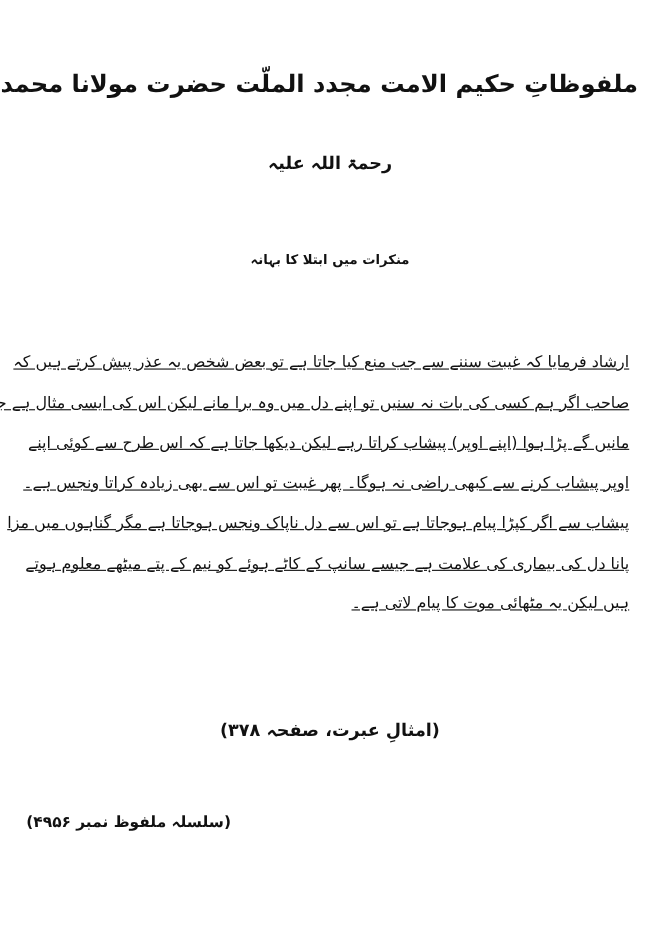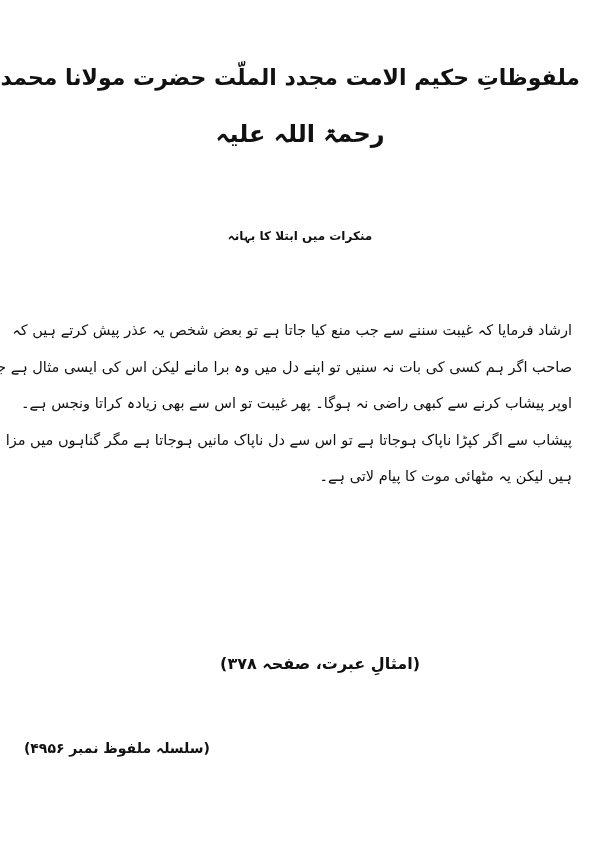--- a/index.html
+++ b/index.html
@@ -28,22 +28,22 @@
       text-align: center;
       font-weight: bold;
       white-space: nowrap;
     }
     #title-main {
       top: 58px;
       font-size: 22px;
       line-height: 40px;
     }
     #title-sub {
-      top: 116px;
-      font-size: 24px;
+      top: 131px;
+      font-size: 16px;
       line-height: 36px;
     }
     #heading {
       top: 218px;
       font-size: 12px;
       line-height: 36px;
     }
     .body-text {
       position: absolute;
       left: 32px;
@@ -52,31 +52,32 @@
       direction: rtl;
       text-align: right;
       font-size: 14.5px;
     }
     .body-line {
       height: 36.5px;
       line-height: 36.5px;
       white-space: nowrap;
       text-align: justify;
       text-align-last: justify;
+      text-decoration: underline;
     }
     .body-line.last {
       text-align-last: right;
     }
     #reference {
       position: absolute;
       left: 200px;
       width: 220px;
       top: 648px;
       direction: rtl;
-      text-align: right;
+      text-align: left;
       font-size: 16px;
       font-weight: bold;
       line-height: 32px;
       white-space: nowrap;
     }
     #series {
       position: absolute;
       left: 30px;
       width: 180px;
       top: 733px;
@@ -95,22 +96,24 @@
 
   <div class="title-line" id="title-main">ملفوظاتِ حکیم الامت مجدد الملّت حضرت مولانا محمد اشرف علی تھانوی</div>
 
   <div class="title-line" id="title-sub">رحمۃ اللہ علیہ</div>
 
   <div class="title-line" id="heading">منکرات میں ابتلا کا بہانہ</div>
 
   <div class="body-text">
     <div class="body-line">ارشاد فرمایا کہ غیبت سننے سے جب منع کیا جاتا ہے تو بعض شخص یہ عذر پیش کرتے ہیں کہ</div>
     <div class="body-line">صاحب اگر ہم کسی کی بات نہ سنیں تو اپنے دل میں وہ برا مانے لیکن اس کی ایسی مثال ہے جیسے کوئی</div>
+    <div class="body-line">مانیں گے پڑا ہوا (اپنے اوپر) پیشاب کراتا رہے لیکن دیکھا جاتا ہے کہ اس طرح سے کوئی اپنے</div>
     <div class="body-line">اوپر پیشاب کرنے سے کبھی راضی نہ ہوگا۔ پھر غیبت تو اس سے بھی زیادہ کراتا ونجس ہے۔</div>
-    <div class="body-line">پیشاب سے اگر کپڑا ناپاک ہوجاتا ہے تو اس سے دل ناپاک مانیں ہوجاتا ہے مگر گناہوں میں مزا</div>
+    <div class="body-line">پیشاب سے اگر کپڑا پیام ہوجاتا ہے تو اس سے دل ناپاک ونجس ہوجاتا ہے مگر گناہوں میں مزا</div>
+    <div class="body-line">پانا دل کی بیماری کی علامت ہے جیسے سانپ کے کاٹے ہوئے کو نیم کے پتے میٹھے معلوم ہوتے</div>
     <div class="body-line last">ہیں لیکن یہ مٹھائی موت کا پیام لاتی ہے۔</div>
   </div>
 
   <div id="reference">(امثالِ عبرت، صفحہ ۳۷۸)</div>
 
   <div id="series">(سلسلہ ملفوظ نمبر ۴۹۵۶)</div>
 
 </div>
 
 </body></html>

